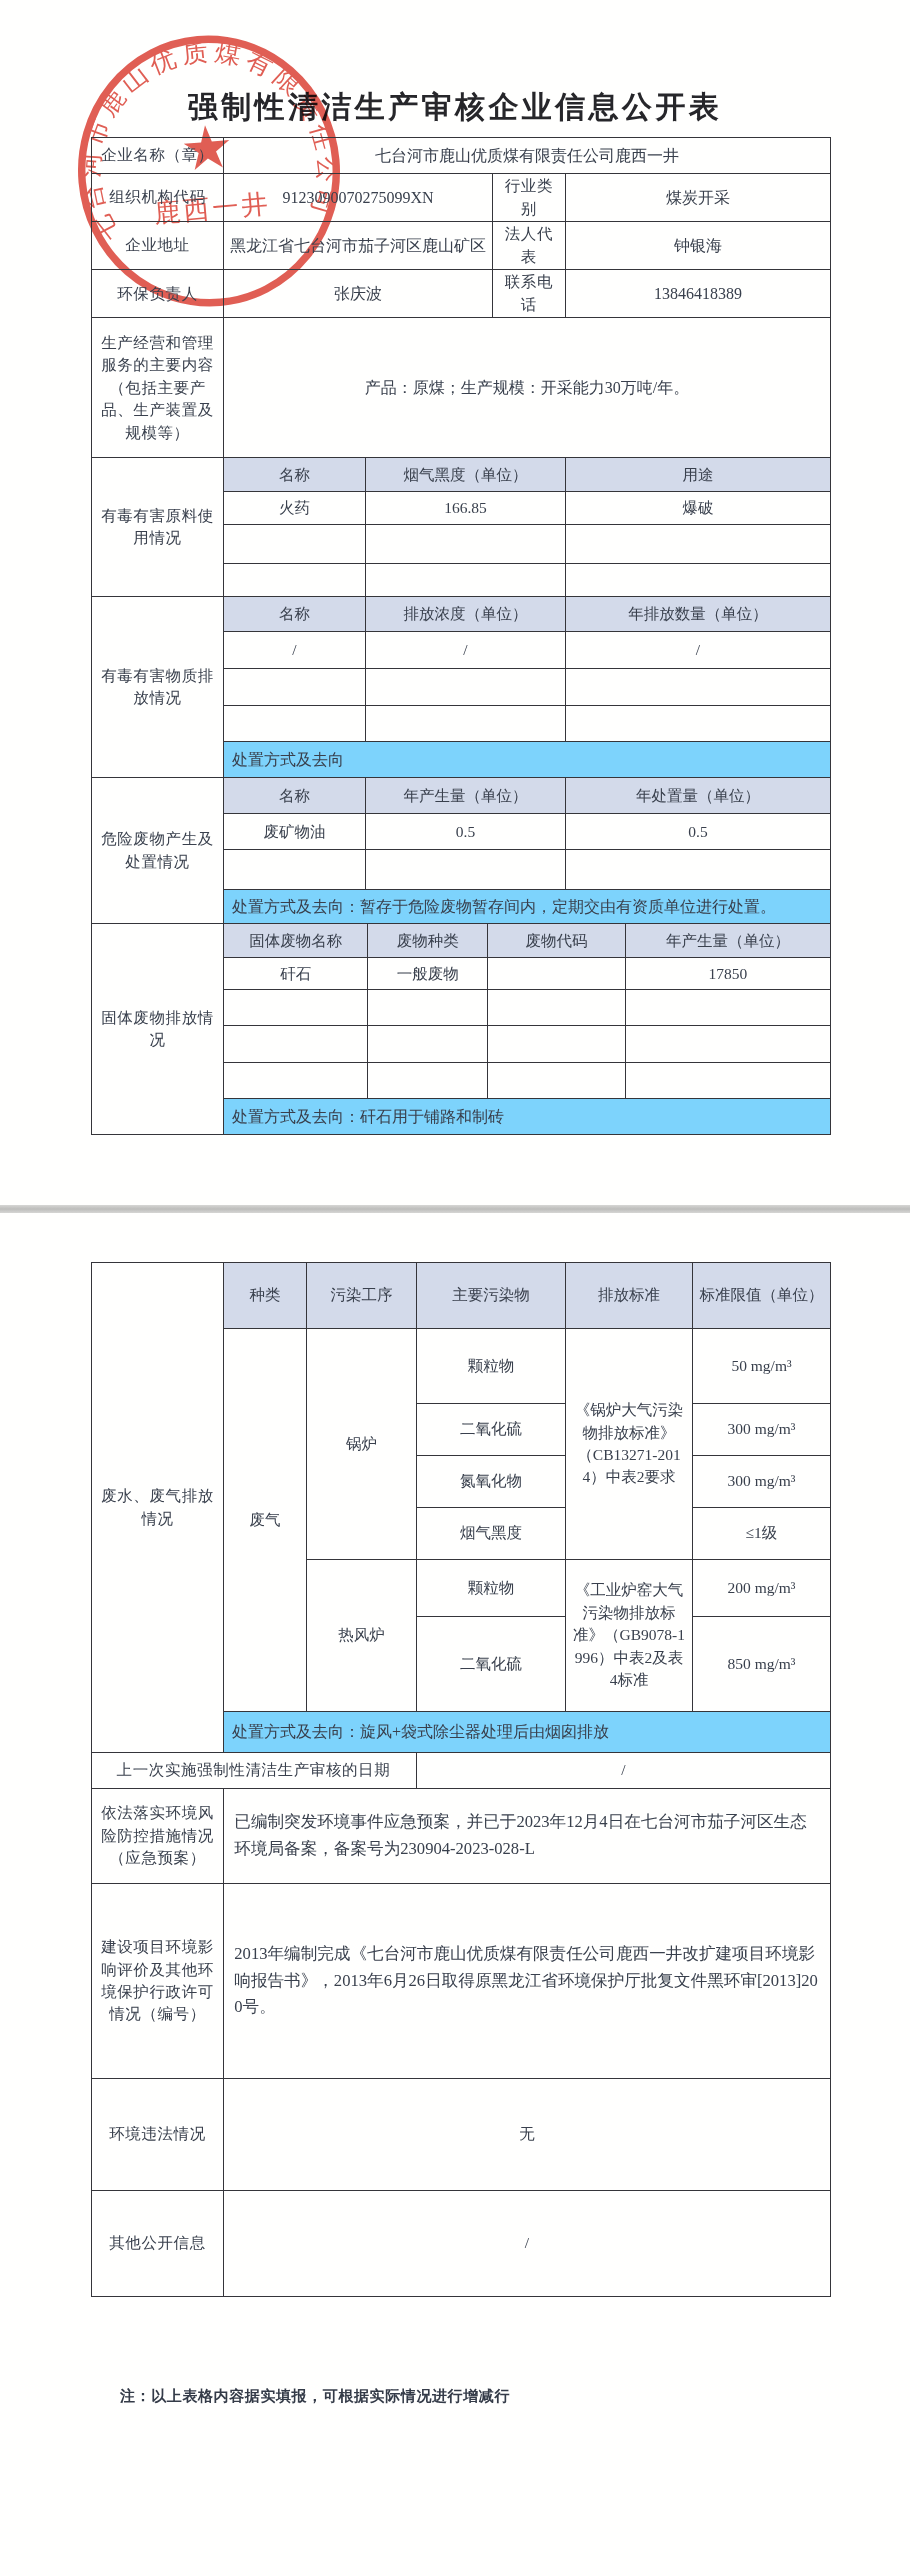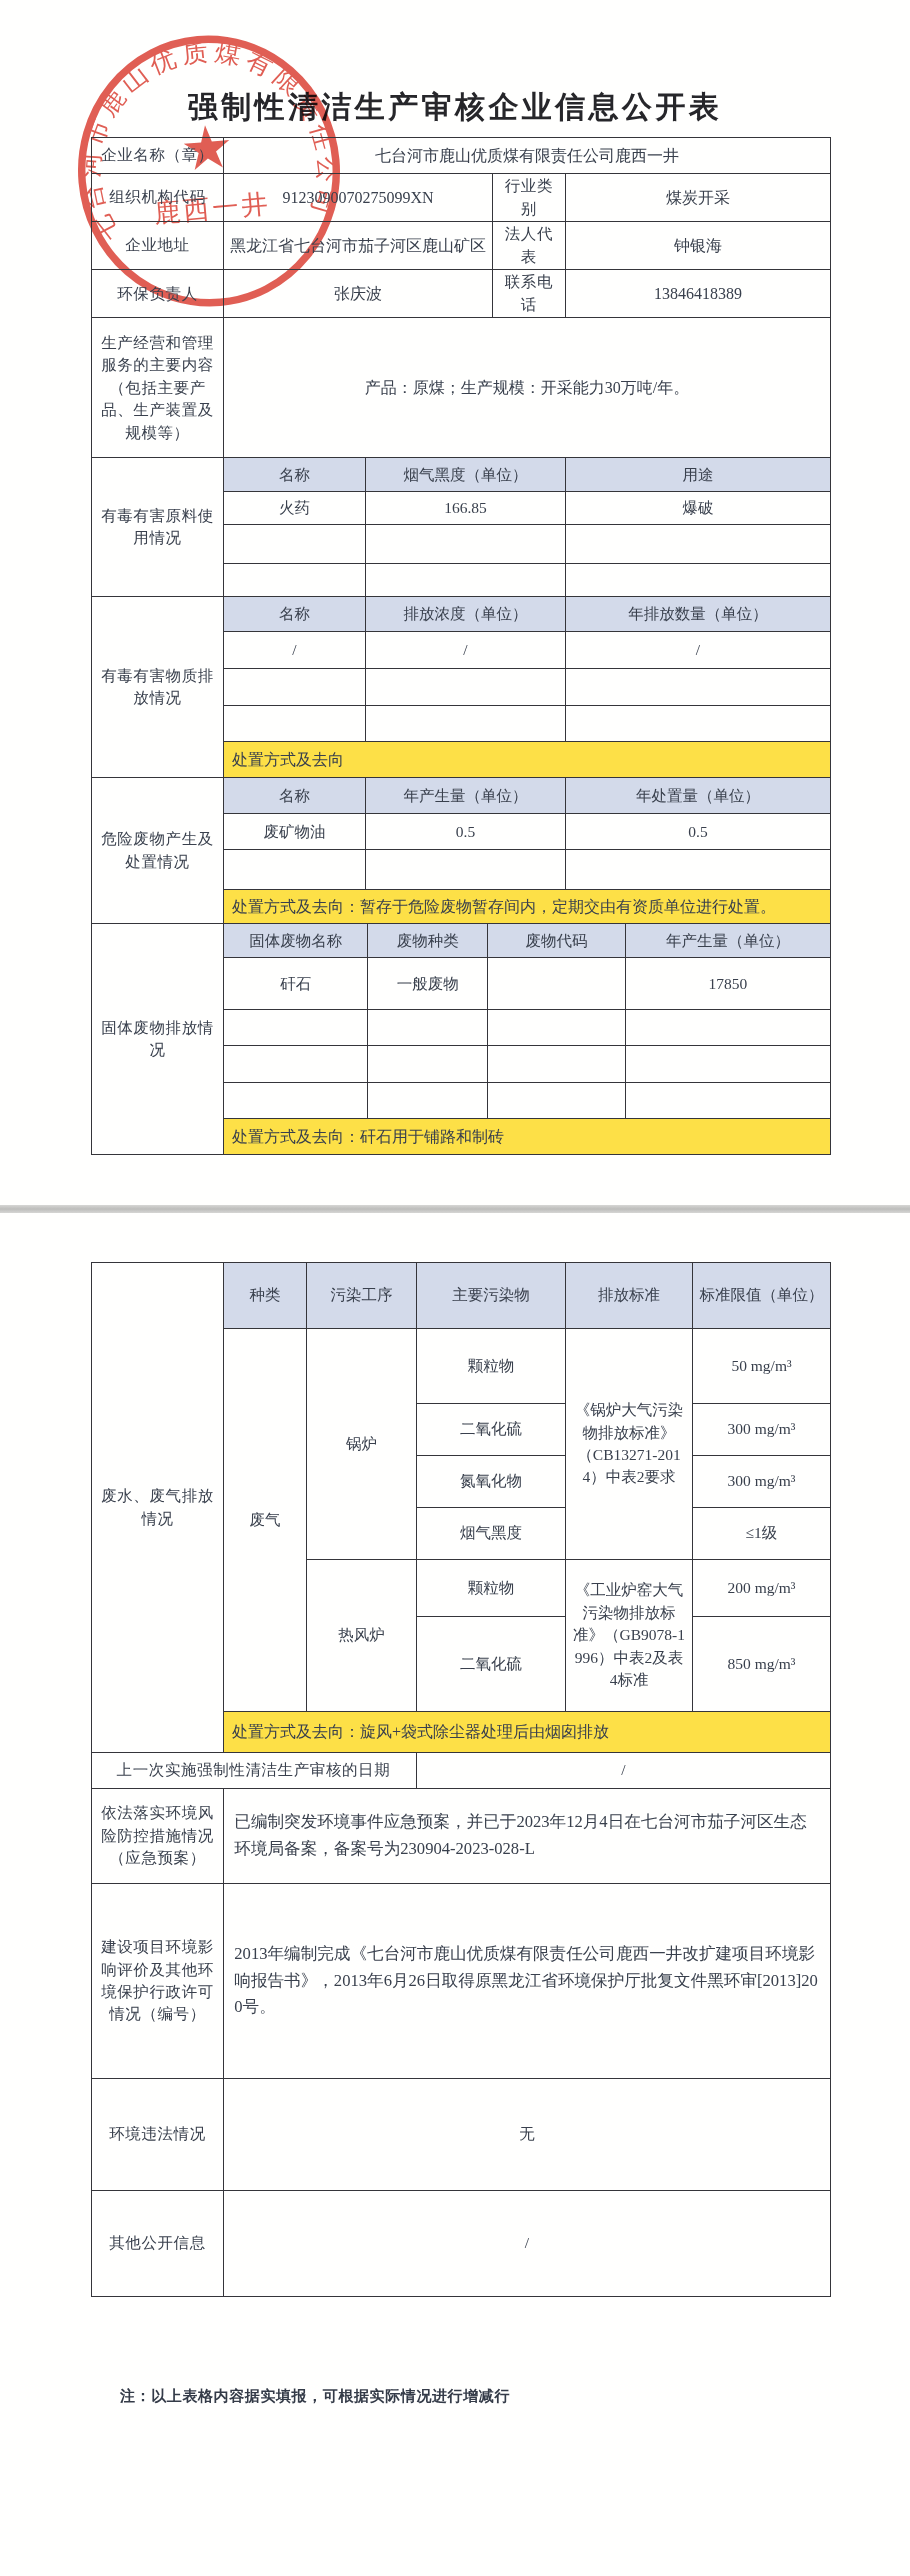--- a/index.html
+++ b/index.html
@@ -8,21 +8,21 @@
     font-family:"Liberation Serif","DejaVu Serif",serif;color:#39404d;overflow:hidden;
   }
   .doc-title{
     position:absolute;left:0;top:87px;width:910px;text-align:center;
     font-size:30px;font-weight:bold;letter-spacing:3.4px;color:#26262a;
   }
   table.form{border-collapse:collapse;table-layout:fixed;position:absolute;left:91px;border:1.7px solid #2c2c30;}
   td{border:1.1px solid #35353a;text-align:center;vertical-align:middle;font-size:15.5px;padding:1.1px 4.6px;line-height:1.45;word-break:break-all;}
   td.lbl{padding:1.1px 8px;letter-spacing:0.6px;}
   td.hd{background:#d3daea;}
-  td.band{background:#fde047;text-align:left;padding:3.4px 8px;font-size:16px;}
+  td.band{background:#7dd3fc;text-align:left;padding:3.4px 8px;font-size:16px;}
   td.longtext{text-align:left;padding:5.7px 10.3px;font-size:16.6px;line-height:1.6;margin-top:27px;}
   td.val{font-size:16px;}
   .page-break{position:absolute;left:0;top:1205px;width:910px;height:7.5px;
     background:linear-gradient(#d6d6d4,#bdbdbb,#d6d6d4);}
   .seal{position:absolute;left:72px;top:30px;opacity:.82;mix-blend-mode:multiply;}
   .footer-line{position:absolute;left:91px;top:2325px;font-size:18px;letter-spacing:1.1px;color:#3d4450;}
   .note-line{position:absolute;left:86px;top:2387px;font-size:15px;font-weight:bold;letter-spacing:0.6px;color:#343b48;margin-left:34px;}
 </style>
 </head>
 <body>
@@ -149,21 +149,21 @@
         <td class="band" colspan="7">处置方式及去向：暂存于危险废物暂存间内，定期交由有资质单位进行处置。</td>
       </tr>
 
       <tr style="height:34px">
         <td class="lbl" rowspan="6">固体废物排放情况</td>
         <td class="hd" colspan="2">固体废物名称</td>
         <td class="hd">废物种类</td>
         <td class="hd" colspan="3">废物代码</td>
         <td class="hd">年产生量（单位）</td>
       </tr>
-      <tr style="height:52px">
+      <tr style="height:32px">
         <td colspan="2">矸石</td>
         <td>一般废物</td>
         <td colspan="3"></td>
         <td>17850</td>
       </tr>
       <tr style="height:36px">
         <td colspan="2"></td>
         <td></td>
         <td colspan="3"></td>
         <td></td>

